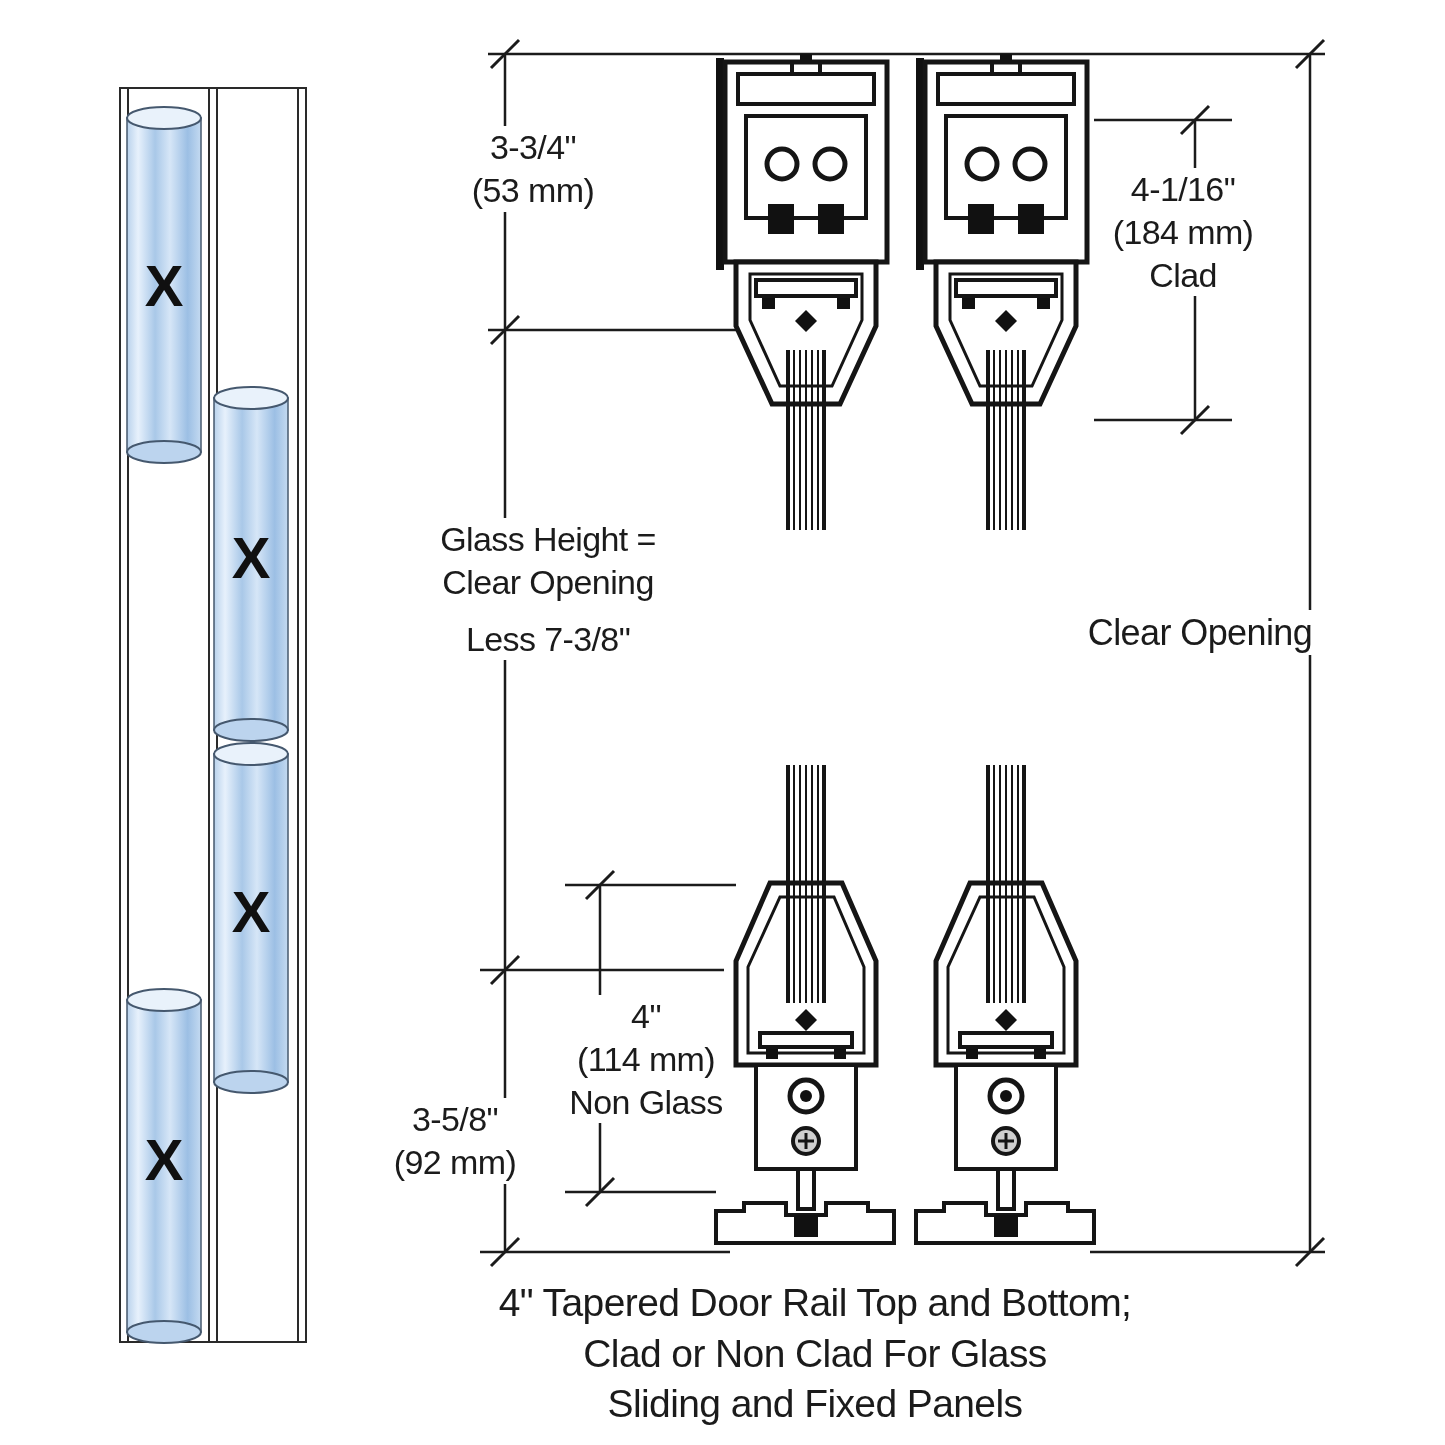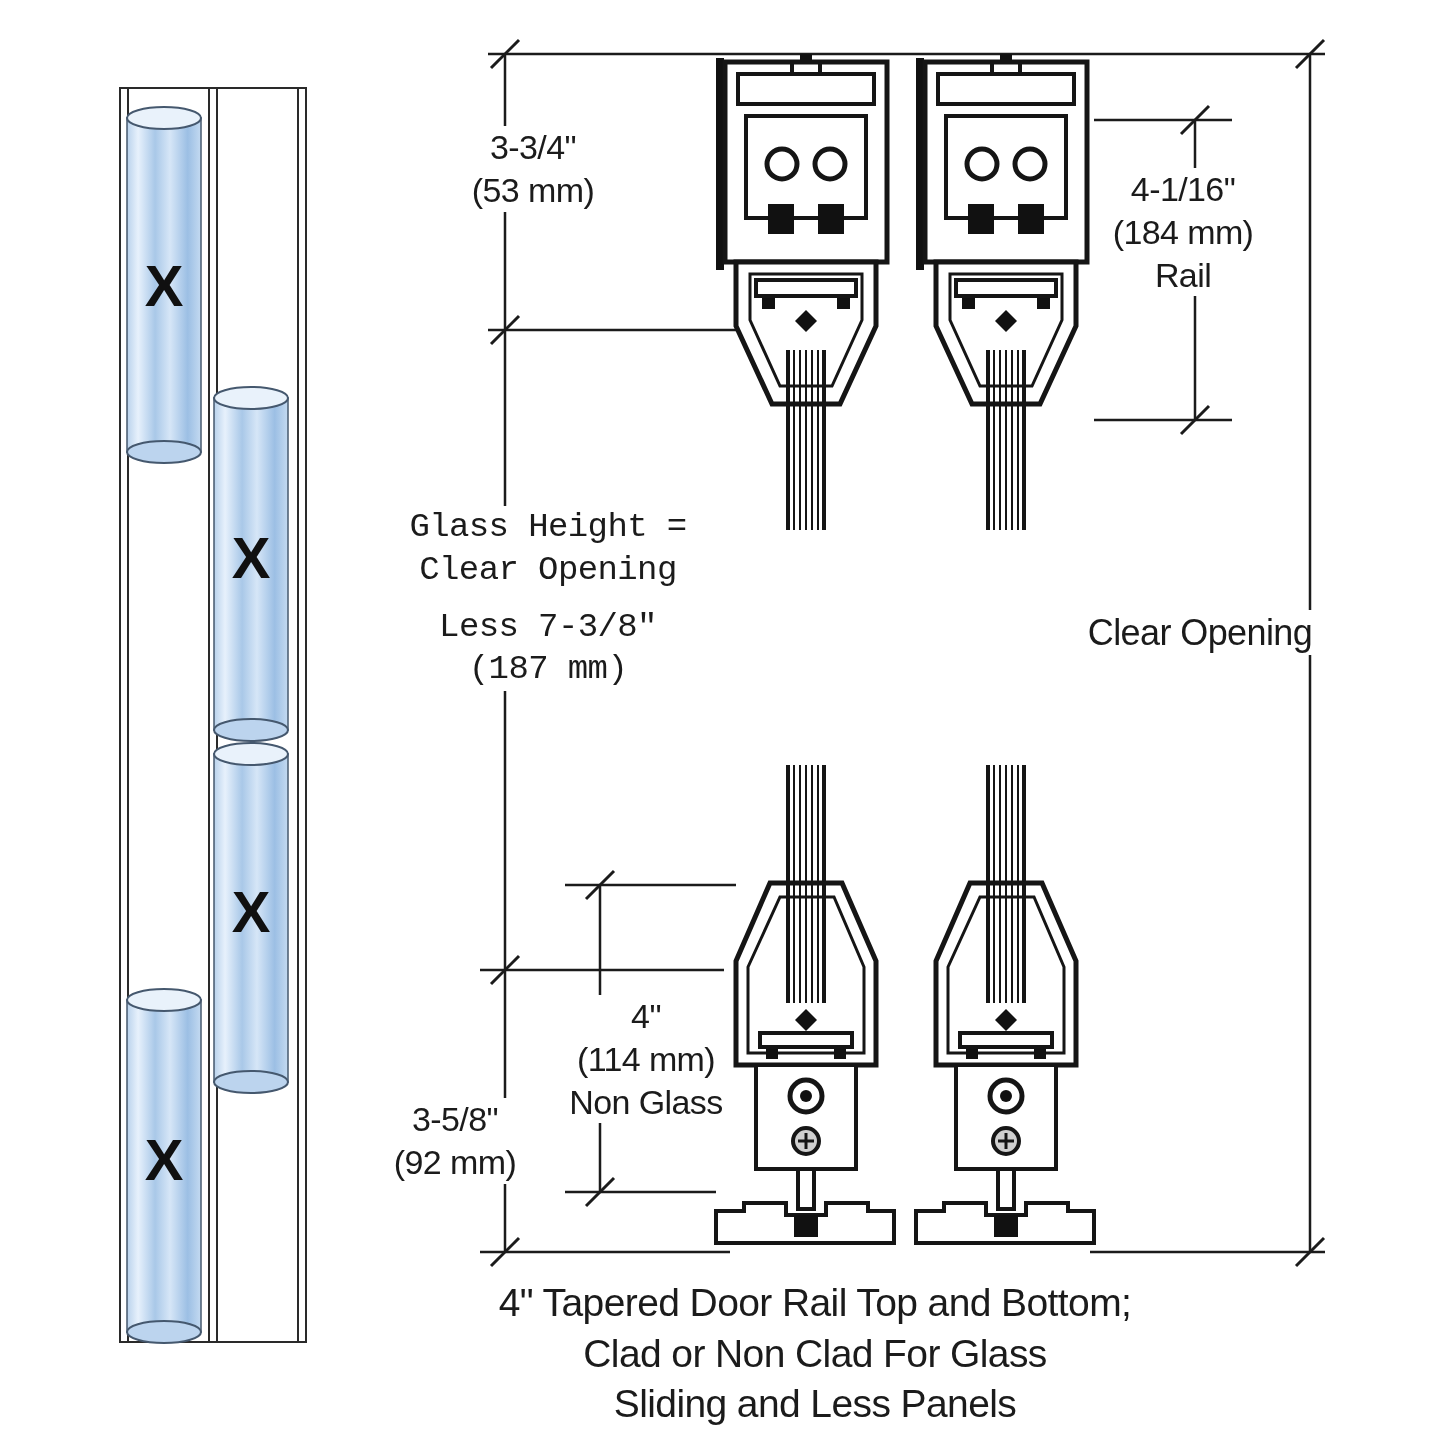--- a/index.html
+++ b/index.html
@@ -172,44 +172,43 @@
   </svg>
 
   <div class="label" style="left:533px; top:126px;">
     <div>3-3/4"</div>
     <div>(53 mm)</div>
   </div>
 
   <div class="label" style="left:1183px; top:168px;">
     <div>4-1/16"</div>
     <div>(184 mm)</div>
-    <div>Rail</div>
-  </div>
-
-  <div class="label" style="left:548px; top:506px;font-family:Liberation Mono, monospace;">
+    <div>Clad</div>
+  </div>
+
+  <div class="label" style="left:548px; top:518px;">
     <div>Glass Height =</div>
     <div>Clear Opening</div>
     <div class="gap-top">Less 7-3/8"</div>
-    <div>(187 mm)</div>
   </div>
 
   <div class="label big" style="left:1200px; top:610px;">
     <div>Clear Opening</div>
   </div>
 
   <div class="label" style="left:646px; top:995px;">
     <div>4"</div>
     <div>(114 mm)</div>
     <div>Non Glass</div>
   </div>
 
   <div class="label" style="left:455px; top:1098px;">
     <div>3-5/8"</div>
     <div>(92 mm)</div>
   </div>
 
   <div class="label caption" style="left:815px; top:1278px;">
     <div>4" Tapered Door Rail Top and Bottom;</div>
     <div>Clad or Non Clad For Glass</div>
-    <div>Sliding and Less Panels</div>
+    <div>Sliding and Fixed Panels</div>
   </div>
 
 </div>
 
 </body></html>

